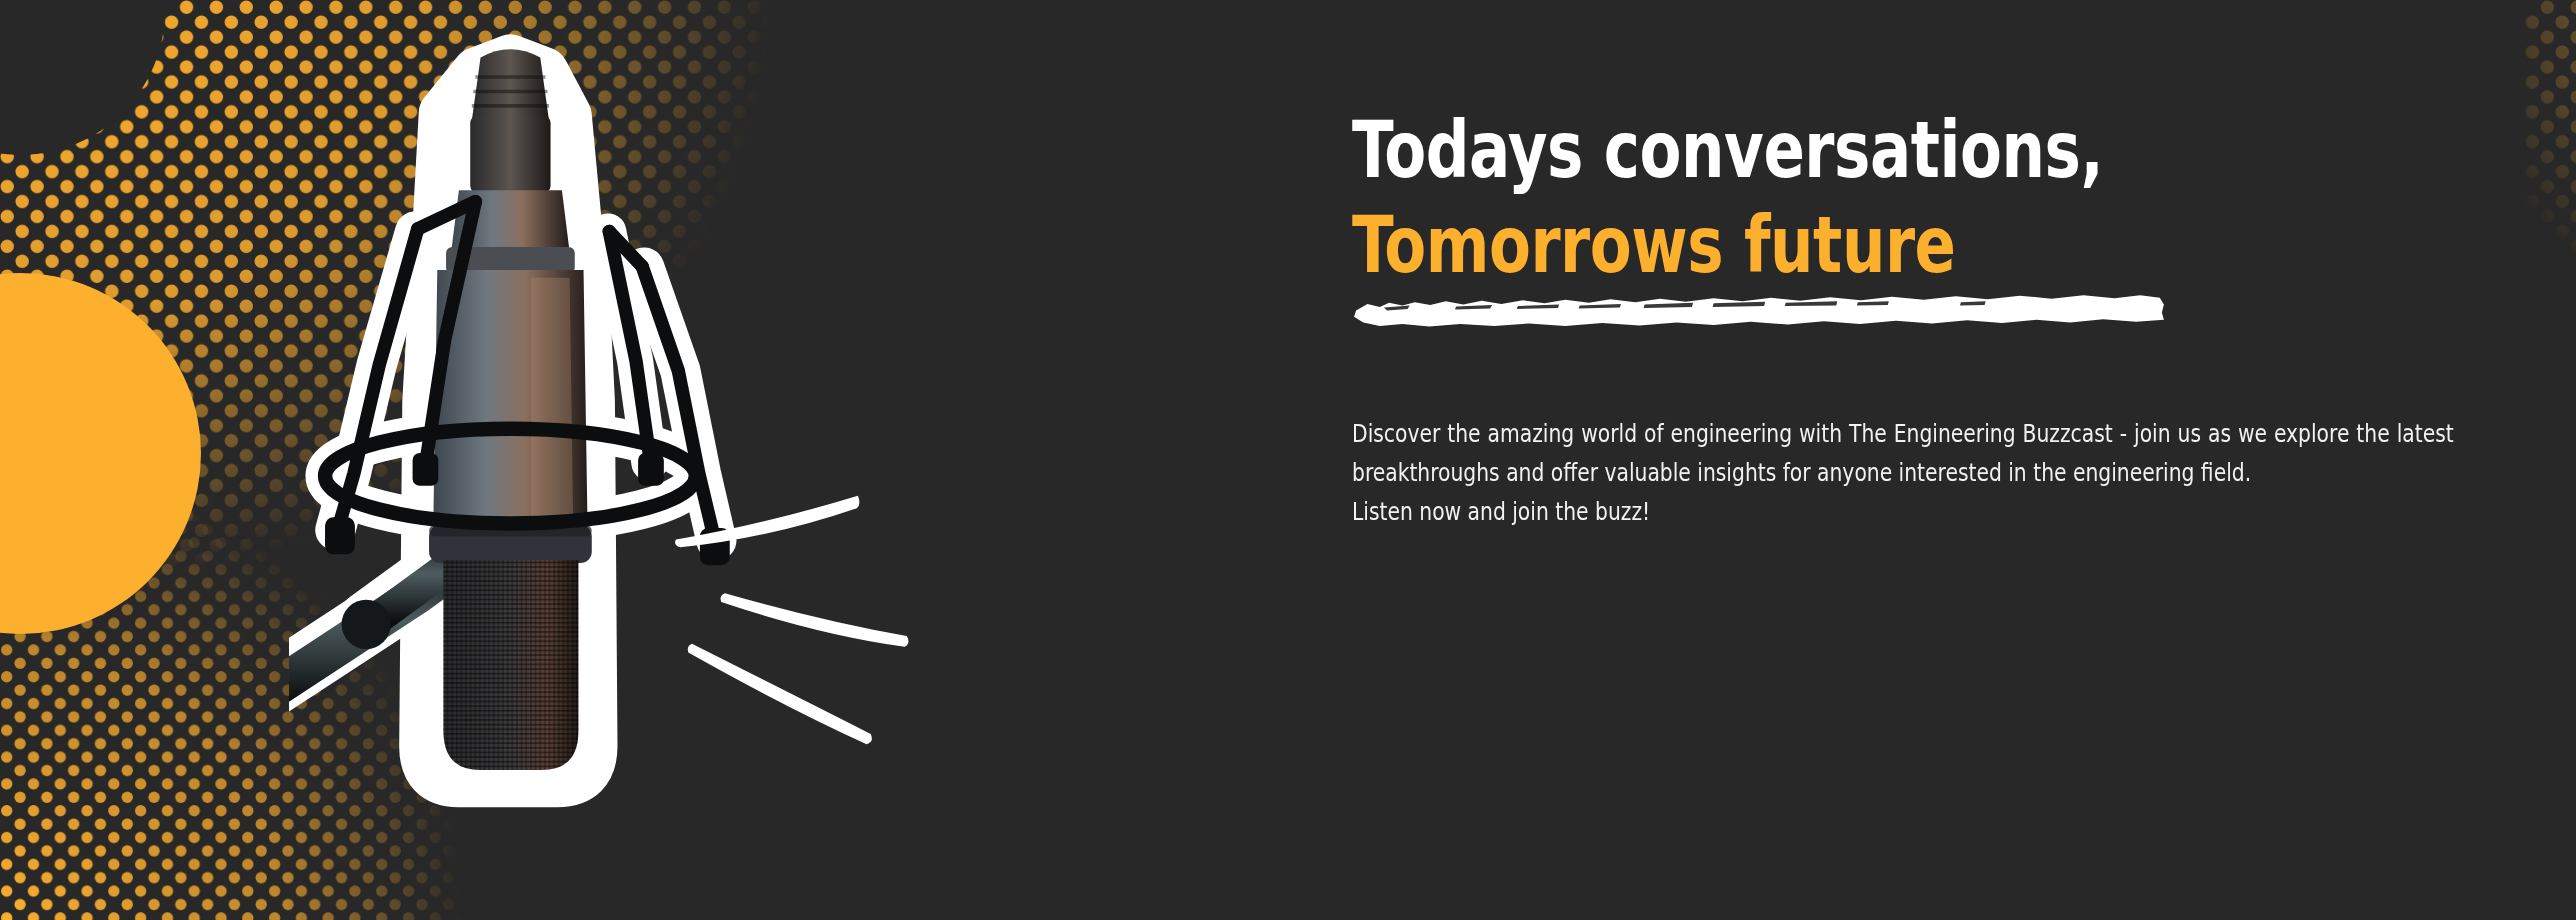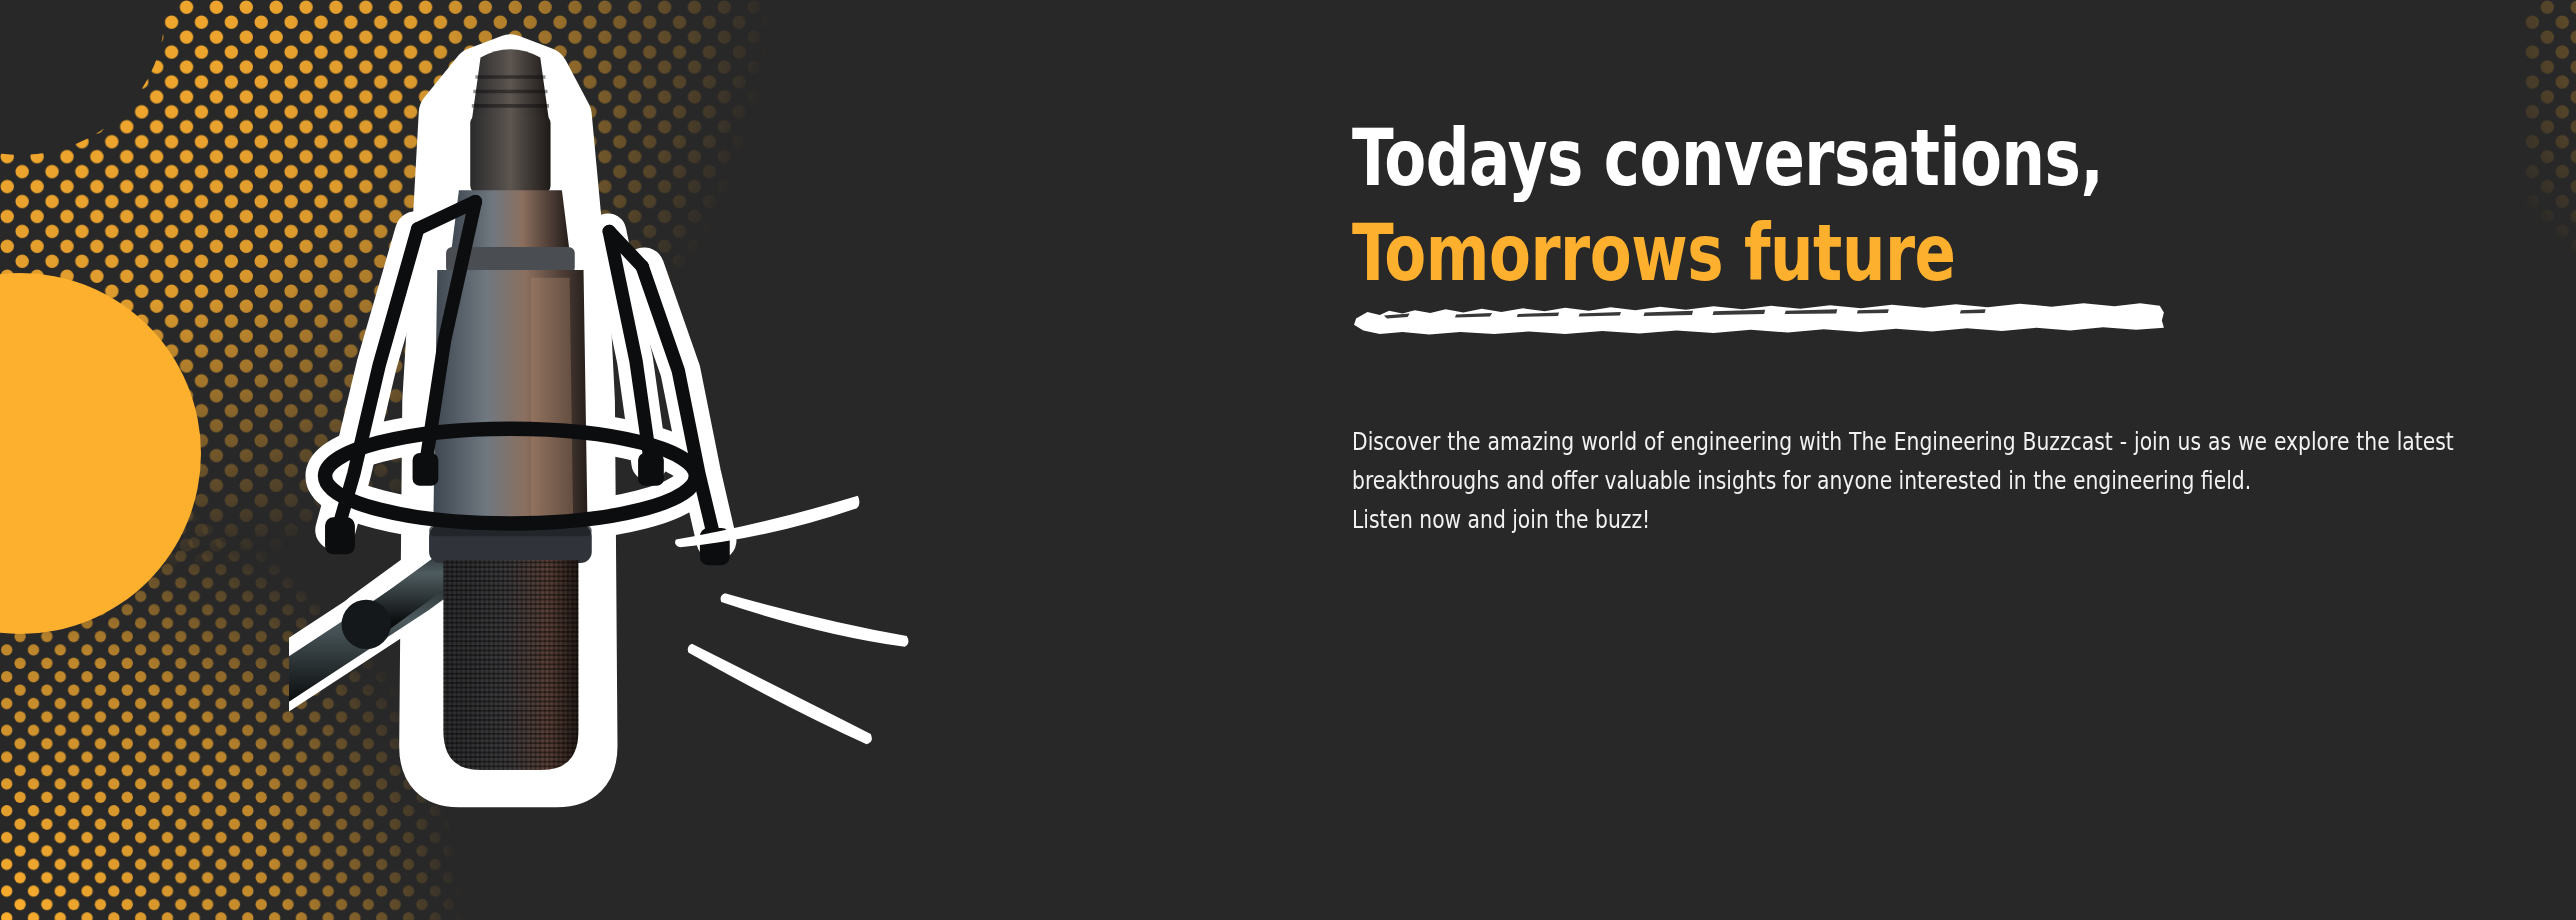--- a/index.html
+++ b/index.html
@@ -26,21 +26,21 @@
     position:absolute;
     left:289px; top:10.3px;
     width:484px; height:910px;
   }
   #mic-art svg{width:100%;height:100%;display:block;}
 
   
   #text-column{
     position:absolute;
     left:1352px;
-    top:111px;
+    top:103px;
     width:1185px;
   }
 
   .headline{
     font-family:"DejaVu Sans Condensed","Liberation Sans Narrow","Liberation Sans", sans-serif;
     font-weight:bold;
     font-size:78px;
     line-height:1.22;
     letter-spacing:-0.5px;
     margin:0;

